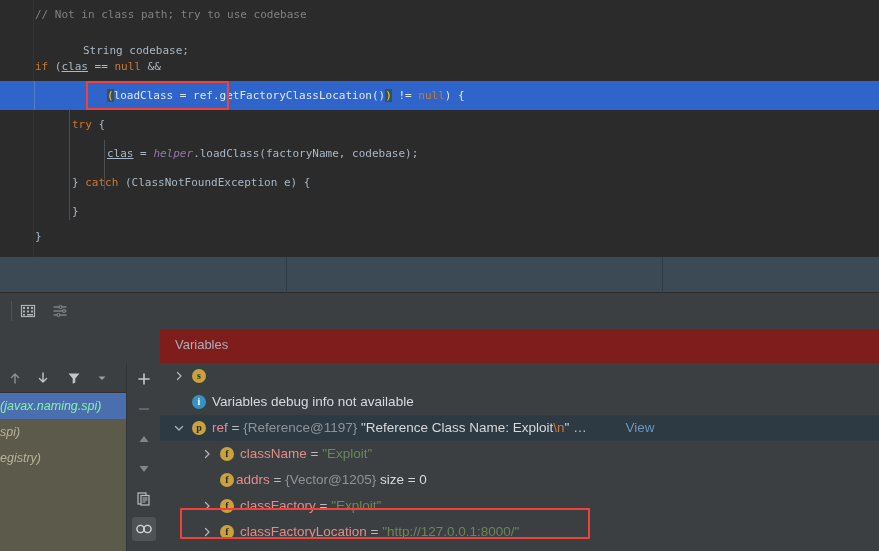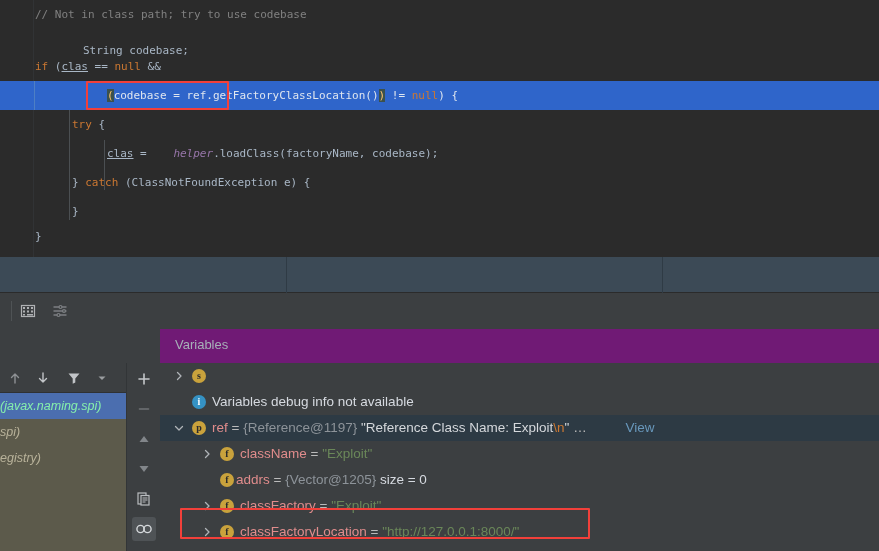--- a/index.html
+++ b/index.html
@@ -48,21 +48,21 @@
   .indent-guide {
     position: absolute;
     width: 1px;
     background: #4b4f52;
   }
 
   
   .tok-comment { color: #808080; }
   .tok-kw      { color: #cc7832; }
   .tok-ident   { color: #a9b7c6; }
-  .tok-field   { color: #9876aa; font-style: italic; margin-left: 20px; }
+  .tok-field   { color: #9876aa; font-style: italic; }
   .tok-underline { text-decoration: underline; text-decoration-color: #a9b7c6; }
   .tok-brace-match { background: #3b514d; color: #ffc66d; }
   .tok-on-hl   { color: #dfe6ef; }
 
   
   .redbox {
     position: absolute;
     border: 2px solid #f2403a;
     box-sizing: border-box;
     pointer-events: none;
@@ -184,21 +184,21 @@
     position: absolute;
     left: 160px; top: 0;
     width: 719px; height: 222px;
     background: #3c3f41;
     overflow: hidden;
   }
   #vars-tabbar {
     position: absolute;
     left: 0; top: 0;
     width: 719px; height: 34px;
-    background: #701a75;
+    background: #7f1d1d;
     border-bottom: 1px solid #2f3133;
     text-align: right;
   }
   #vars-tab-label {
     position: absolute;
     left: 15px; top: 8px;
     font-size: 13px;
     color: #a7b0b8;
   }
   #vars-tree {
@@ -268,21 +268,21 @@
   <div class="indent-guide" style="left:34px;top:81px;height:29px;background:#4e7fc4;"></div>
   <div class="indent-guide" style="left:69px;top:110px;height:110px;"></div>
   <div class="indent-guide" style="left:104px;top:140px;height:50px;"></div>
 
   <div class="code-line" style="top:0px;"><span class="txt"><span class="tok-comment">// Not in class path; try to use codebase</span></span></div>
 
   <div class="code-line" style="top:36px;padding-left:48px;"><span class="txt"><span class="tok-ident">String</span><span class="tok-ident"> codebase;</span></span></div>
 
   <div class="code-line" style="top:52px;"><span class="txt"><span class="tok-kw">if</span><span class="tok-ident"> (</span><span class="tok-ident tok-underline">clas</span><span class="tok-ident"> == </span><span class="tok-kw">null</span><span class="tok-ident"> &amp;&amp;</span></span></div>
 
-  <div class="code-line" style="top:81px;"><span class="txt" style="padding-left:107px;"><span class="tok-brace-match">(</span><span class="tok-on-hl">codebase = </span><span class="tok-on-hl">ref.getFactoryClassLocation()</span><span class="tok-brace-match">)</span><span class="tok-on-hl"> != </span><span class="tok-kw">null</span><span class="tok-on-hl">) {</span></span></div>
+  <div class="code-line" style="top:81px;"><span class="txt" style="padding-left:107px;"><span class="tok-brace-match">(</span><span class="tok-on-hl">loadClass = </span><span class="tok-on-hl">ref.getFactoryClassLocation()</span><span class="tok-brace-match">)</span><span class="tok-on-hl"> != </span><span class="tok-kw">null</span><span class="tok-on-hl">) {</span></span></div>
 
   <div class="code-line" style="top:110px;"><span class="txt" style="padding-left:72px;"><span class="tok-kw">try</span><span class="tok-ident"> {</span></span></div>
 
   <div class="code-line" style="top:139px;"><span class="txt" style="padding-left:107px;"><span class="tok-ident tok-underline">clas</span><span class="tok-ident"> = </span><span class="tok-field">helper</span><span class="tok-ident">.loadClass(factoryName, codebase);</span></span></div>
 
   <div class="code-line" style="top:168px;"><span class="txt" style="padding-left:72px;"><span class="tok-ident">} </span><span class="tok-kw">catch</span><span class="tok-ident"> (ClassNotFoundException e) {</span></span></div>
 
   <div class="code-line" style="top:197px;"><span class="txt" style="padding-left:72px;"><span class="tok-ident">}</span></span></div>
 
   <div class="code-line" style="top:222px;"><span class="txt"><span class="tok-ident">}</span></span></div>

